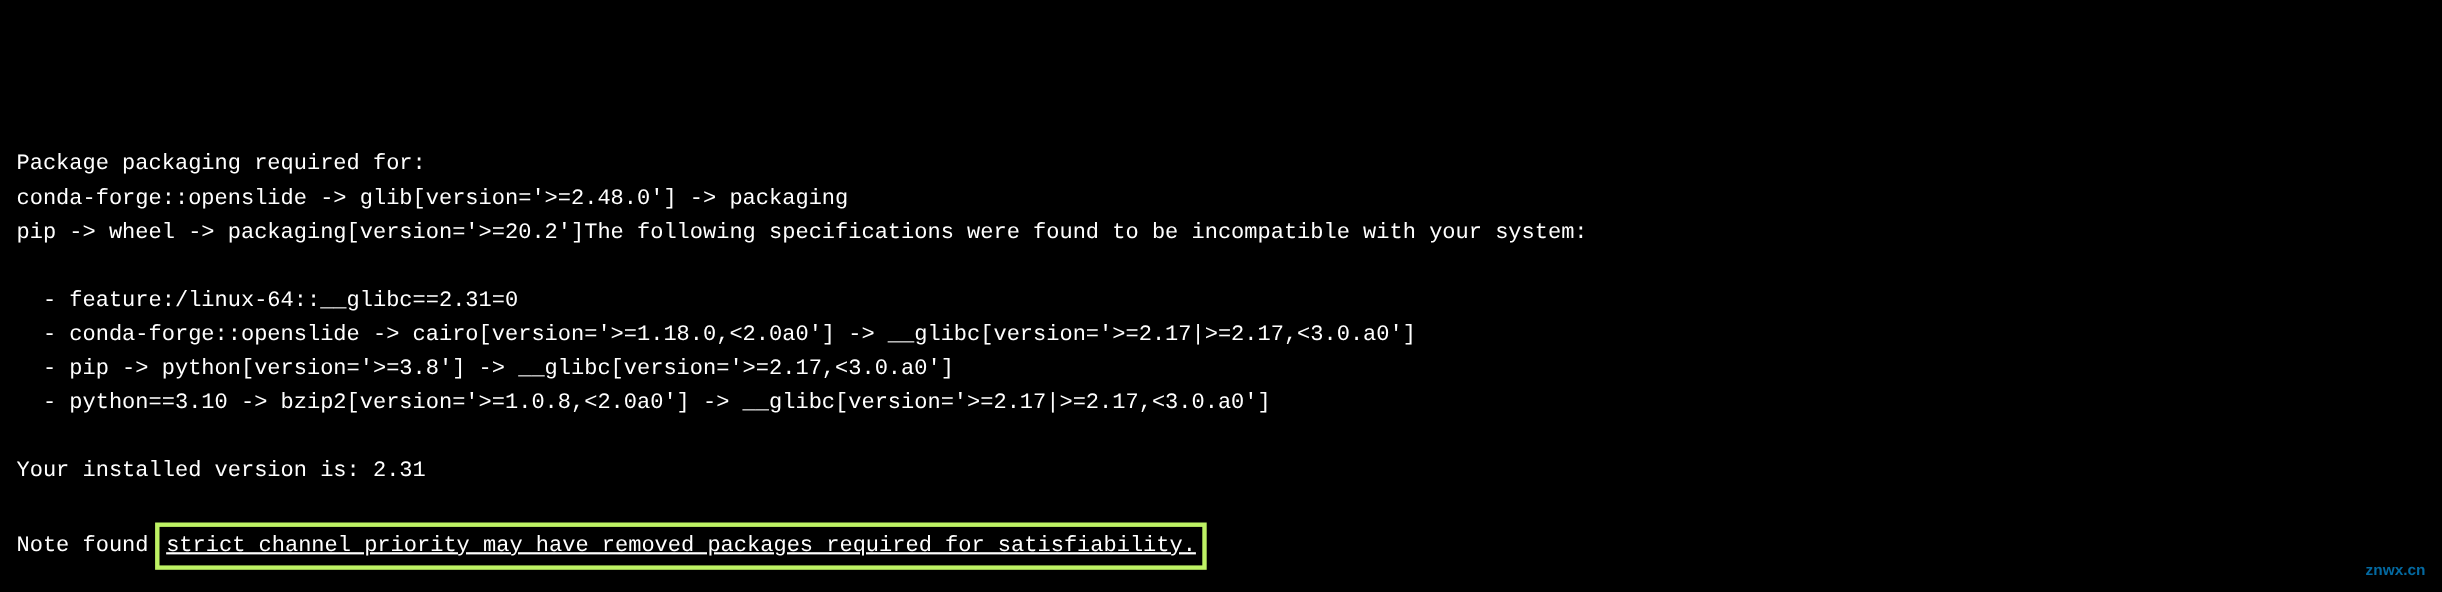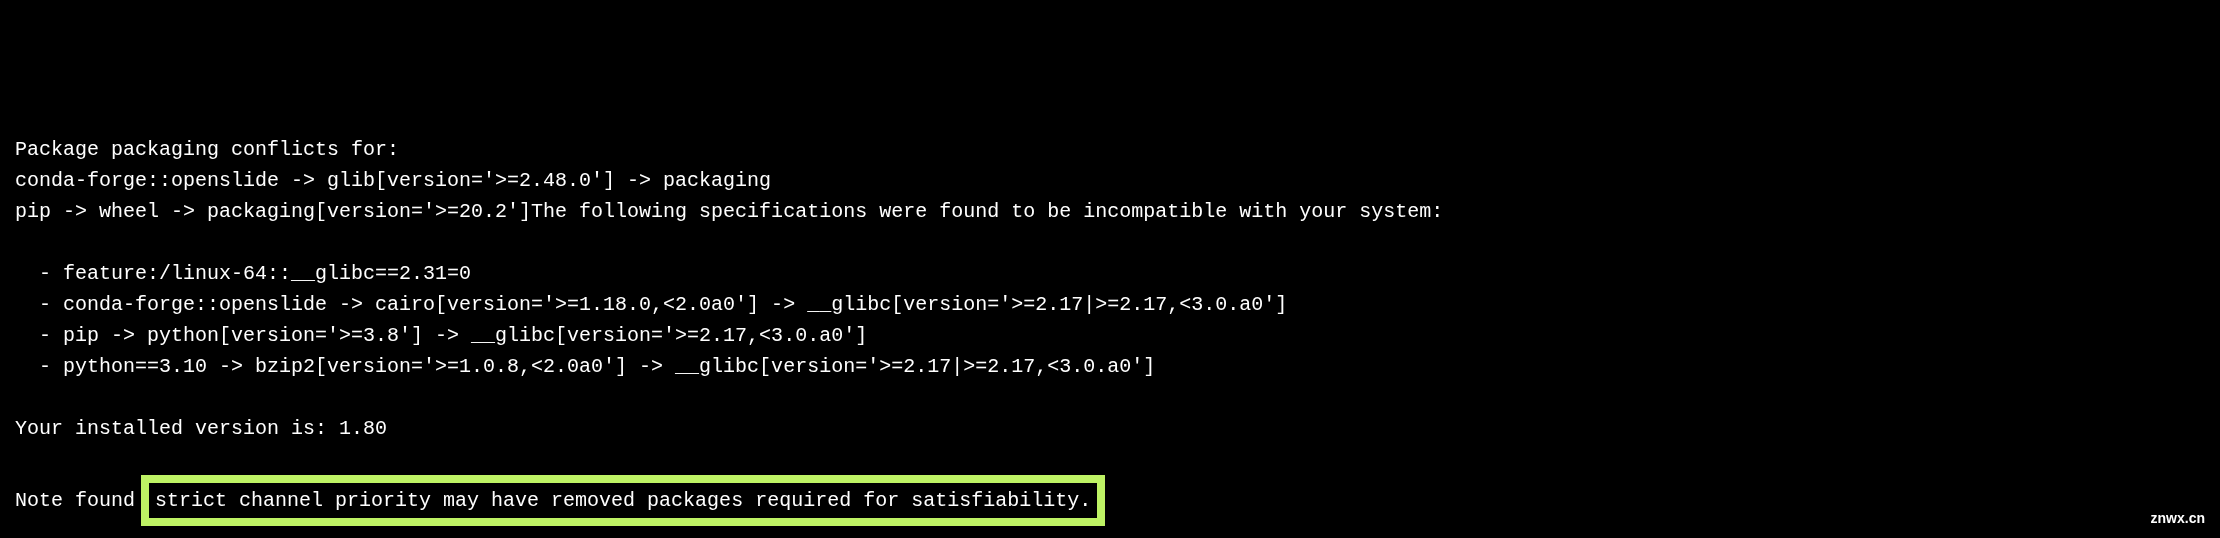--- a/index.html
+++ b/index.html
@@ -16,49 +16,50 @@
       padding: 10px 15px;
       width: 2220px;
       height: 538px;
       white-space: pre;
       position: relative;
     }
     .terminal-output {
       white-space: pre;
     }
     .highlight-box {
-      border: 8px solid #bef264;
+      border: 4px solid #bef264;
       display: inline-block;
       padding: 2px 6px;
       margin-left: -6px;
+      text-decoration: underline;
     }
     .watermark {
       position: absolute;
       bottom: 8px;
       right: 15px;
       font-size: 14px;
       font-weight: bold;
-      color: #ffffff;
+      color: #0369a1;
       font-family: Arial, sans-serif;
     }
   </style>
 </head>
 <body>
 
 
 
-<div class="terminal-output"><span>Package packaging conflicts for:</span>
+<div class="terminal-output"><span>Package packaging required for:</span>
 <span>conda-forge::openslide -&gt; glib[version='&gt;=2.48.0'] -&gt; packaging</span>
 <span>pip -&gt; wheel -&gt; packaging[version='&gt;=20.2']The following specifications were found to be incompatible with your system:</span>
 <span></span>
 <span>  - feature:/linux-64::__glibc==2.31=0</span>
 <span>  - conda-forge::openslide -&gt; cairo[version='&gt;=1.18.0,&lt;2.0a0'] -&gt; __glibc[version='&gt;=2.17|&gt;=2.17,&lt;3.0.a0']</span>
 <span>  - pip -&gt; python[version='&gt;=3.8'] -&gt; __glibc[version='&gt;=2.17,&lt;3.0.a0']</span>
 <span>  - python==3.10 -&gt; bzip2[version='&gt;=1.0.8,&lt;2.0a0'] -&gt; __glibc[version='&gt;=2.17|&gt;=2.17,&lt;3.0.a0']</span>
 <span></span>
-<span>Your installed version is: 1.80</span>
+<span>Your installed version is: 2.31</span>
 <span></span>
 <span>Note found </span><span class="highlight-box">strict channel priority may have removed packages required for satisfiability.</span></div>
 
 <div class="watermark">znwx.cn</div>
 
 
 
 
 </body></html>

